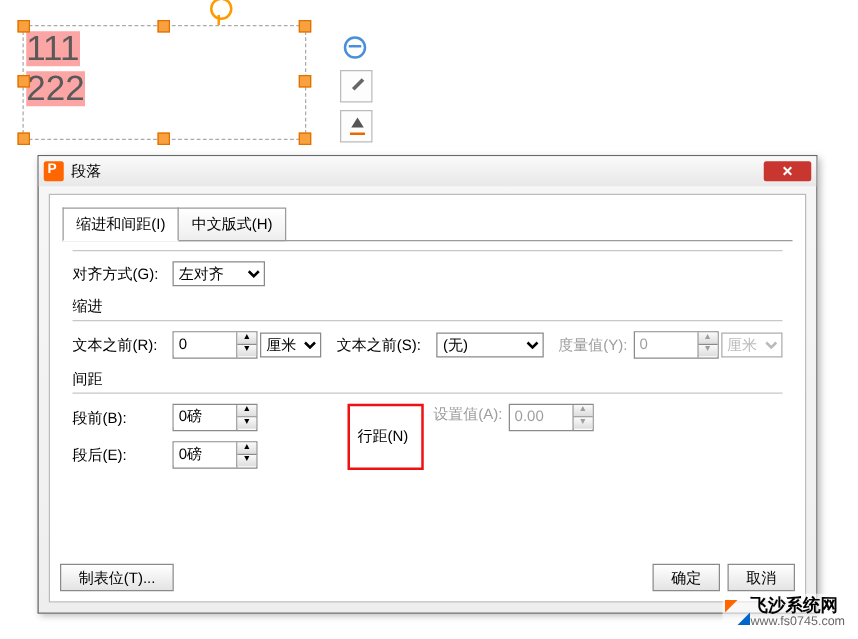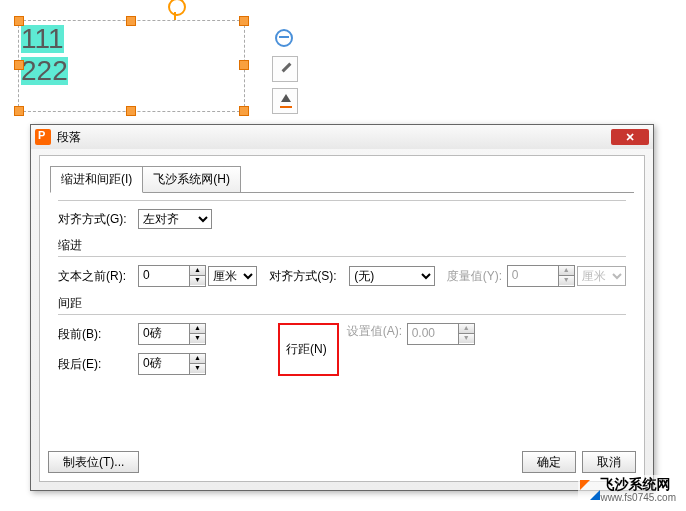--- a/index.html
+++ b/index.html
@@ -2,21 +2,21 @@
 <html><head>
 <meta charset="utf-8">
 <style>
 body{margin:0;font-family:"Microsoft YaHei",SimSun,sans-serif;font-size:12px;background:#fff;width:686px;height:511px;position:relative;overflow:hidden}
 .textbox-area{position:absolute;left:18px;top:0;width:225px;height:110px}
 .rot-handle{position:absolute;left:150px;top:-2px;width:14px;height:14px;border:2px solid #f90;border-radius:50%;background:#fff}
 .rot-line{position:absolute;left:156px;top:12px;width:2px;height:8px;background:#f90}
 .sel-h{position:absolute;width:8px;height:8px;background:#f9a03f;border:1px solid #e07000}
 .textbox{position:absolute;left:0;top:20px;width:225px;height:90px;border:1px dashed #aaa}
 .tb-text{position:absolute;left:2px;top:2px;font-size:28px;color:#595959;font-family:Arial}
-.tb-text span{background:#5eead4;display:inline-block;line-height:28px}
+.tb-text span{background:#fca5a5;display:inline-block;line-height:28px}
 .side-icons{position:absolute;left:272px;top:26px}
 .side-btn{width:24px;height:24px;border:1px solid #bbb;background:#fdfdfd;margin-bottom:6px;display:flex;align-items:center;justify-content:center}
 .minus-circle{width:14px;height:14px;border:2px solid #4a90d9;border-radius:50%;position:relative}
 .minus-circle:after{content:"";position:absolute;left:2px;top:5px;width:10px;height:2px;background:#4a90d9}
 .pencil{width:14px;height:14px;position:relative}
 .pencil:before{content:"";position:absolute;left:7px;top:0;width:3px;height:11px;background:#666;transform:rotate(45deg)}
 .paint{width:14px;height:14px;position:relative}
 .paint:before{content:"";position:absolute;left:2px;bottom:0;width:12px;height:2px;background:#e60}
 .paint:after{content:"";position:absolute;left:3px;top:0;width:0;height:0;border-left:5px solid transparent;border-right:5px solid transparent;border-bottom:8px solid #555}
 .dialog{position:absolute;left:30px;top:124px;width:622px;height:365px;background:linear-gradient(#f7f7f7,#eee);border:1px solid #666;box-shadow:2px 2px 6px rgba(0,0,0,.3)}
@@ -92,21 +92,21 @@
 
 <div class="dialog">
   <div class="titlebar">
     <div class="title-icon"></div>
     <div class="title-text">段落</div>
     <div class="close-x">✕</div>
   </div>
   <div class="dlg-body">
     <div class="tabs">
       <div class="tab active"><span>缩进和间距(I)</span></div>
-      <div class="tab"><span>飞沙系统网(H)</span></div>
+      <div class="tab"><span>中文版式(H)</span></div>
     </div>
     <div class="tab-line"></div>
 
     <div class="panel">
 
       <div class="group-line"></div>
       <div class="row">
         <span class="lbl">对齐方式(G):</span>
         <select style="width:74px"><option>左对齐</option></select>
       </div>
@@ -116,21 +116,21 @@
       <div class="row">
         <span class="lbl">文本之前(R):</span>
         <span class="spinner">
             <input type="text" value="0" style="">
             <span class="spin-btns">
               <div>▲</div>
               <div>▼</div>
             </span>
           </span>
         <select style="width:52px;margin-left:2px"><option>厘米</option></select>
-        <span class="lbl" style="margin-left:12px">对齐方式(S):</span>
+        <span class="lbl" style="margin-left:12px">文本之前(S):</span>
         <select style="width:90px"><option>(无)</option></select>
         <span class="lbl disabled" style="margin-left:12px;min-width:60px">度量值(Y):</span>
         <span class="spinner disabled">
             <input type="text" disabled="" value="0" style="">
             <span class="spin-btns">
               <div>▲</div>
               <div>▼</div>
             </span>
           </span>
         <select disabled="" class="disabled" style="width:52px;margin-left:2px"><option>厘米</option></select>

